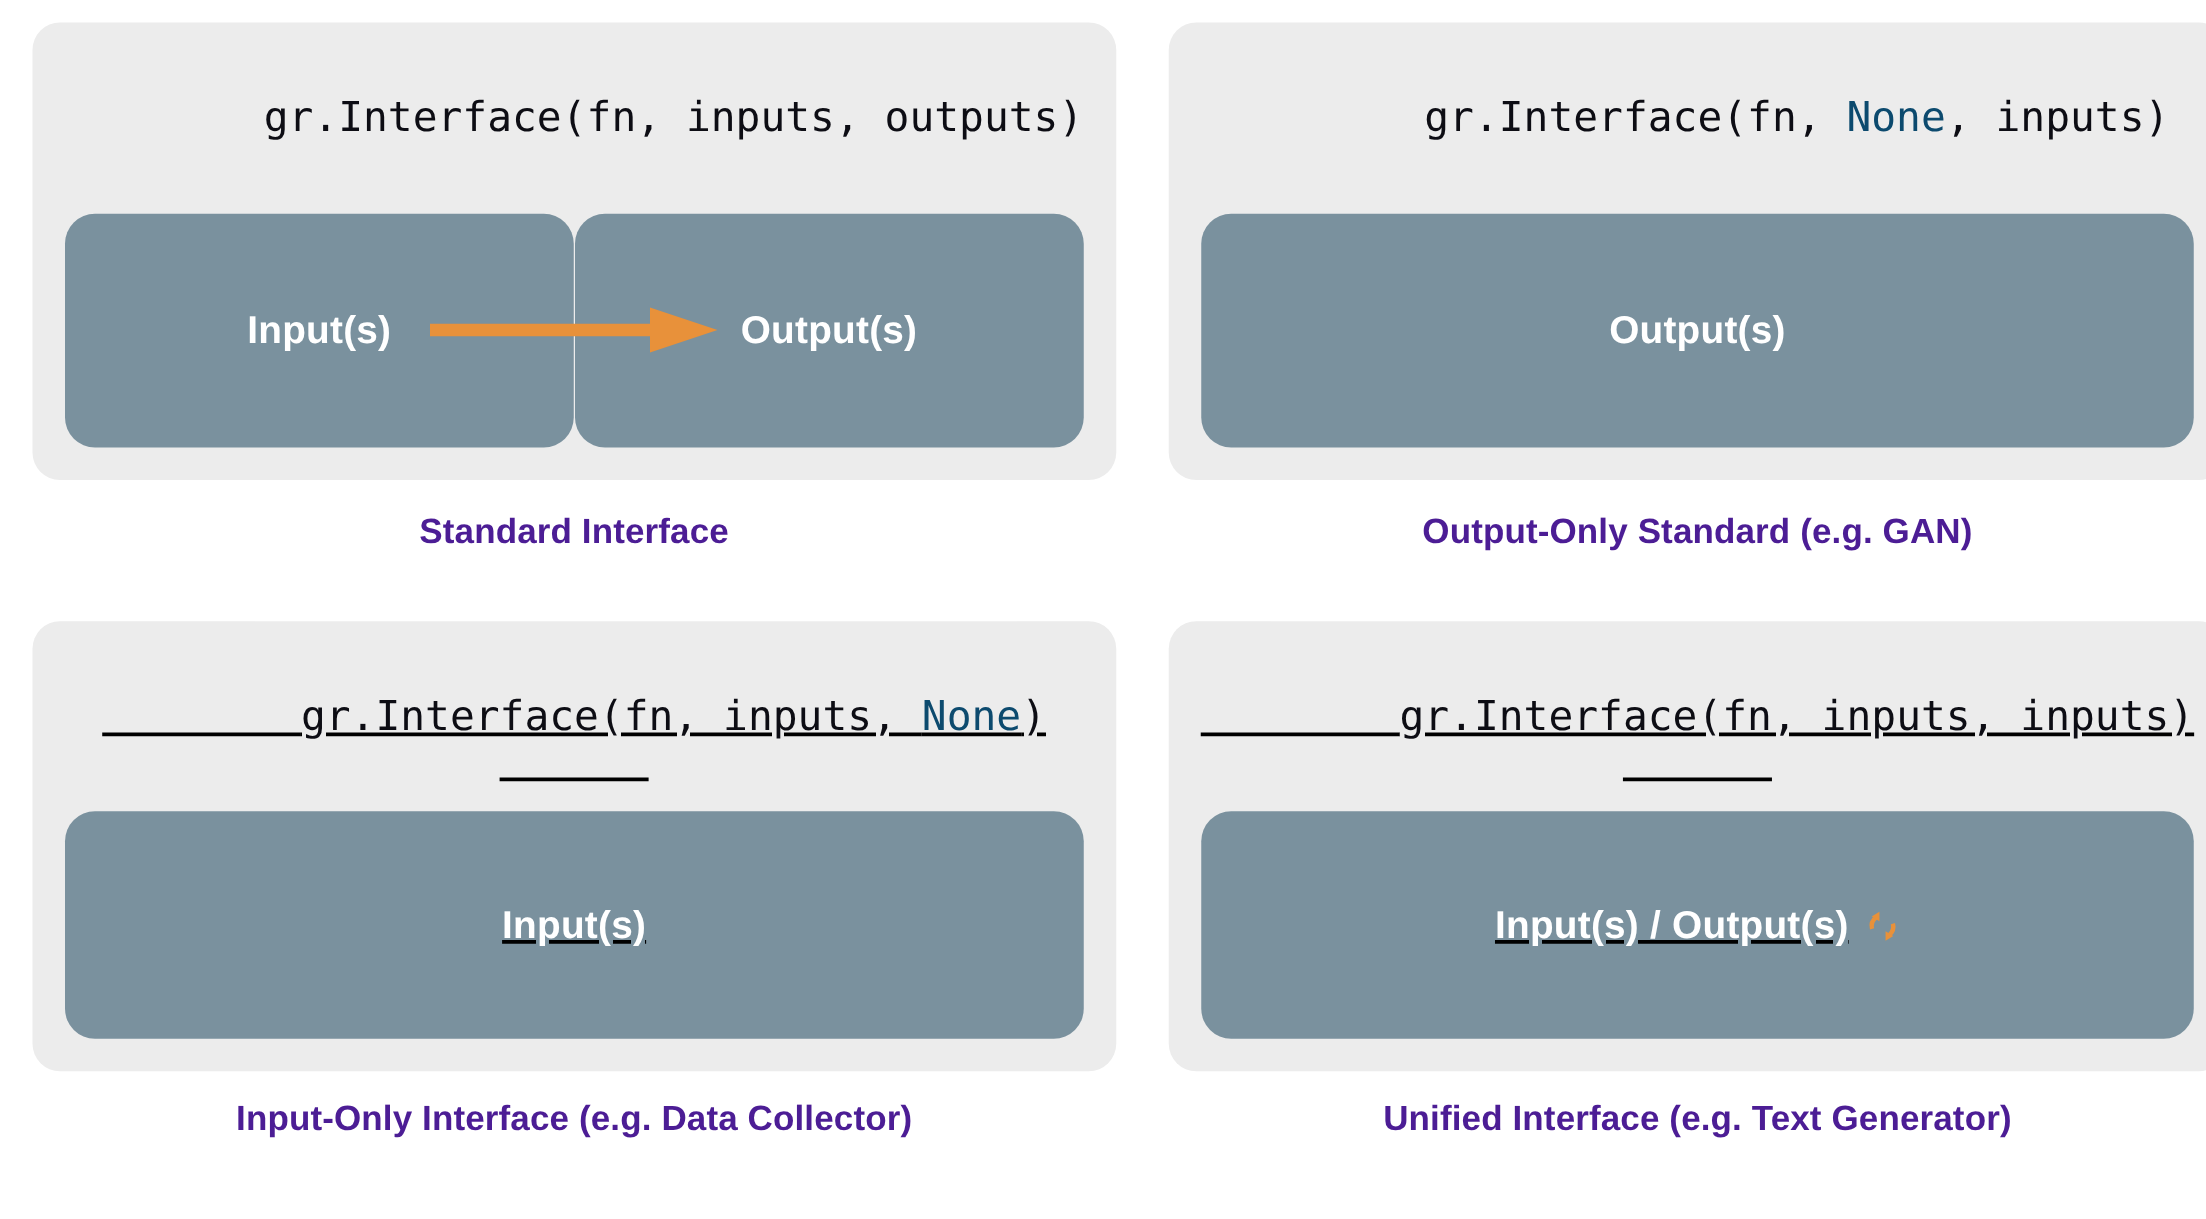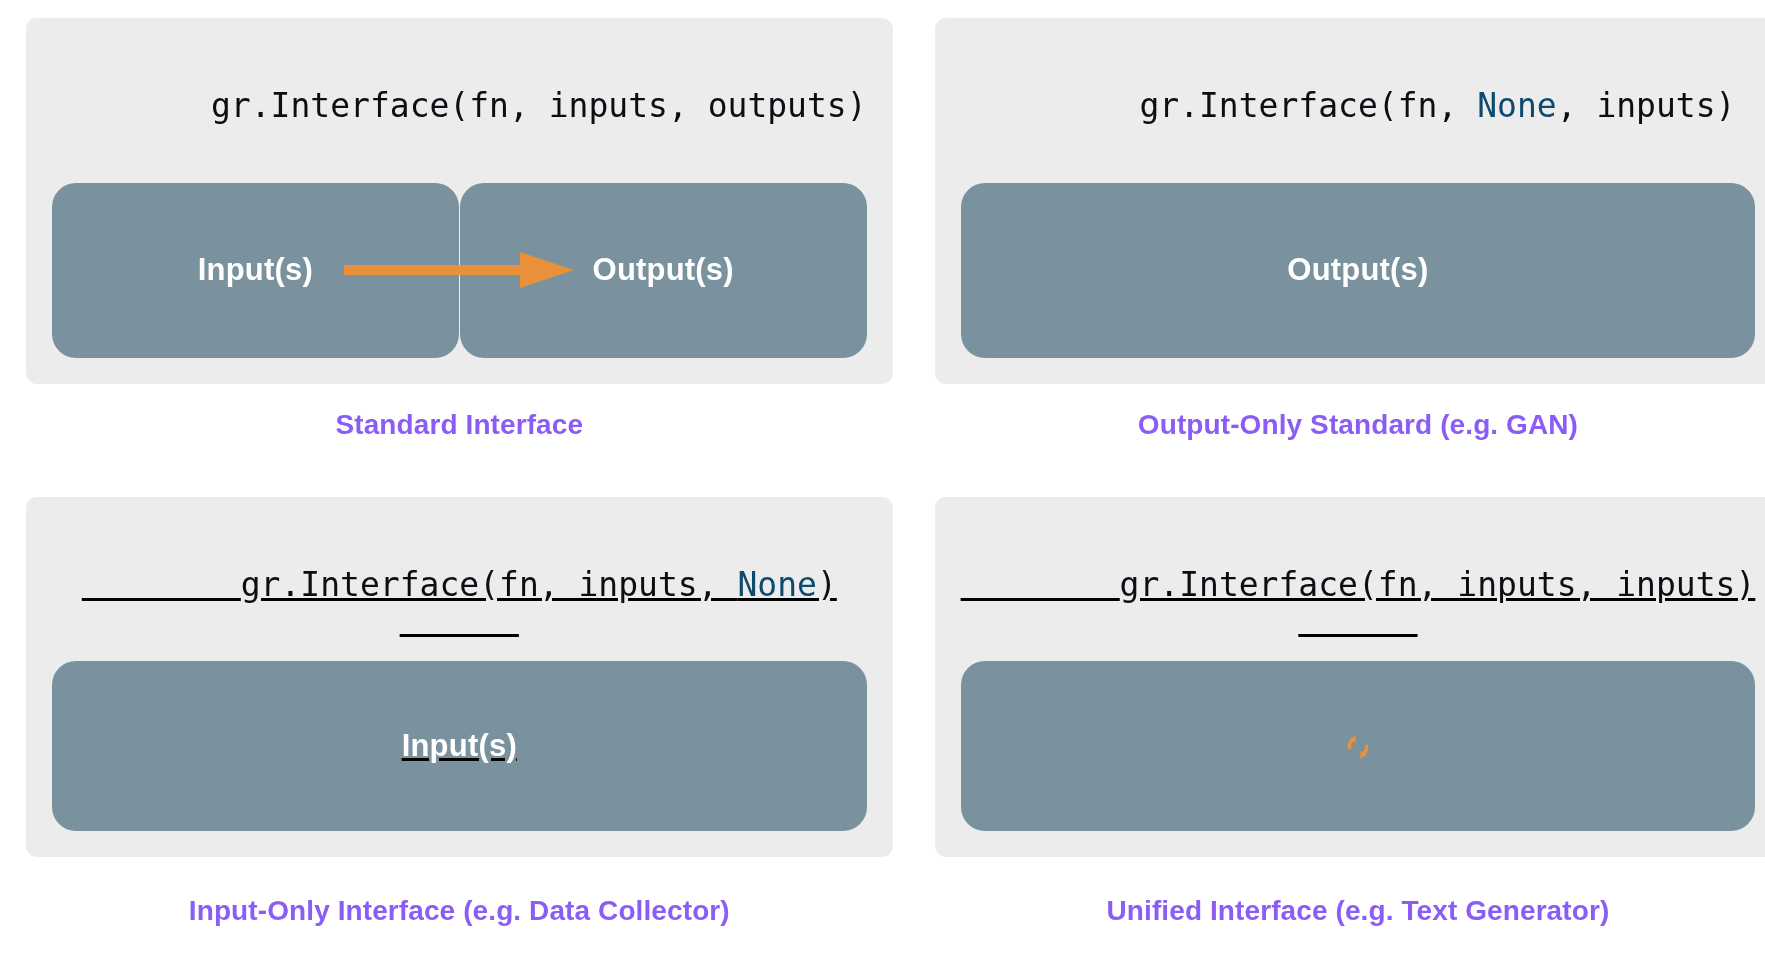--- a/index.html
+++ b/index.html
@@ -29,24 +29,24 @@
 
   .quadrant {
     display: flex;
     flex-direction: column;
     align-items: center;
     justify-content: flex-start;
   }
 
   .panel {
     background: #ececec;
-    border-radius: 11px;
+    border-radius: 22px;
     width: 100%;
     box-sizing: border-box;
-    padding: 14px 26px 26px 26px;
+    padding: 2px 26px 26px 26px;
     display: flex;
     flex-direction: column;
     align-items: center;
   }
 
   .panel-top    { height: 366px; }
   .panel-bottom { height: 360px; text-decoration: underline; }
 
   .code-header {
     font-family: "DejaVu Sans Mono", "Liberation Mono", monospace;
@@ -118,26 +118,26 @@
     width: 230px;
     height: 44px;
     overflow: visible;
   }
 
   .caption {
     margin-top: 25px;
     font-family: "Liberation Sans", sans-serif;
     font-weight: bold;
     font-size: 28px;
-    color: #8b5cf6;
+    color: #4c1d95;
     text-align: center;
     letter-spacing: 0.1px;
     white-space: nowrap;
   }
-  .caption-bottom { margin-top: 38px; }
+  .caption-bottom { margin-top: 22px; }
 </style>
 </head>
 <body>
 
 <div id="diagram">
 
   <div class="quadrant">
     <div class="panel panel-top">
       <div class="code-header">
         <span>gr.Interface(fn, inputs, outputs)</span><span class="code-none"></span><span></span>
@@ -189,20 +189,21 @@
   </div>
 
   <div class="quadrant">
     <div class="panel panel-bottom">
       <div class="code-header">
         <span>gr.Interface(fn, inputs, inputs)</span><span class="code-none"></span><span></span>
       </div>
       <div class="boxrow">
         <div class="block">
           <span class="block-label with-icon">
+            <span>Input(s) / Output(s)</span>
             <span class="sync-icon">
               <svg viewBox="0 0 24 24" width="28" height="28">
                 <path d="M6.8 4.6 A9 9 0 0 0 3.4 14.2 L6.3 13.4 A6.2 6.2 0 0 1 8.6 7.0 Z" fill="#e8913a"></path>
                 <polygon points="9.9,2.0 9.9,8.6 4.6,5.3" fill="#e8913a"></polygon>
                 <path d="M17.2 19.4 A9 9 0 0 0 20.6 9.8 L17.7 10.6 A6.2 6.2 0 0 1 15.4 17.0 Z" fill="#e8913a"></path>
                 <polygon points="14.1,22.0 14.1,15.4 19.4,18.7" fill="#e8913a"></polygon>
               </svg>
             </span>
           </span>
         </div>

